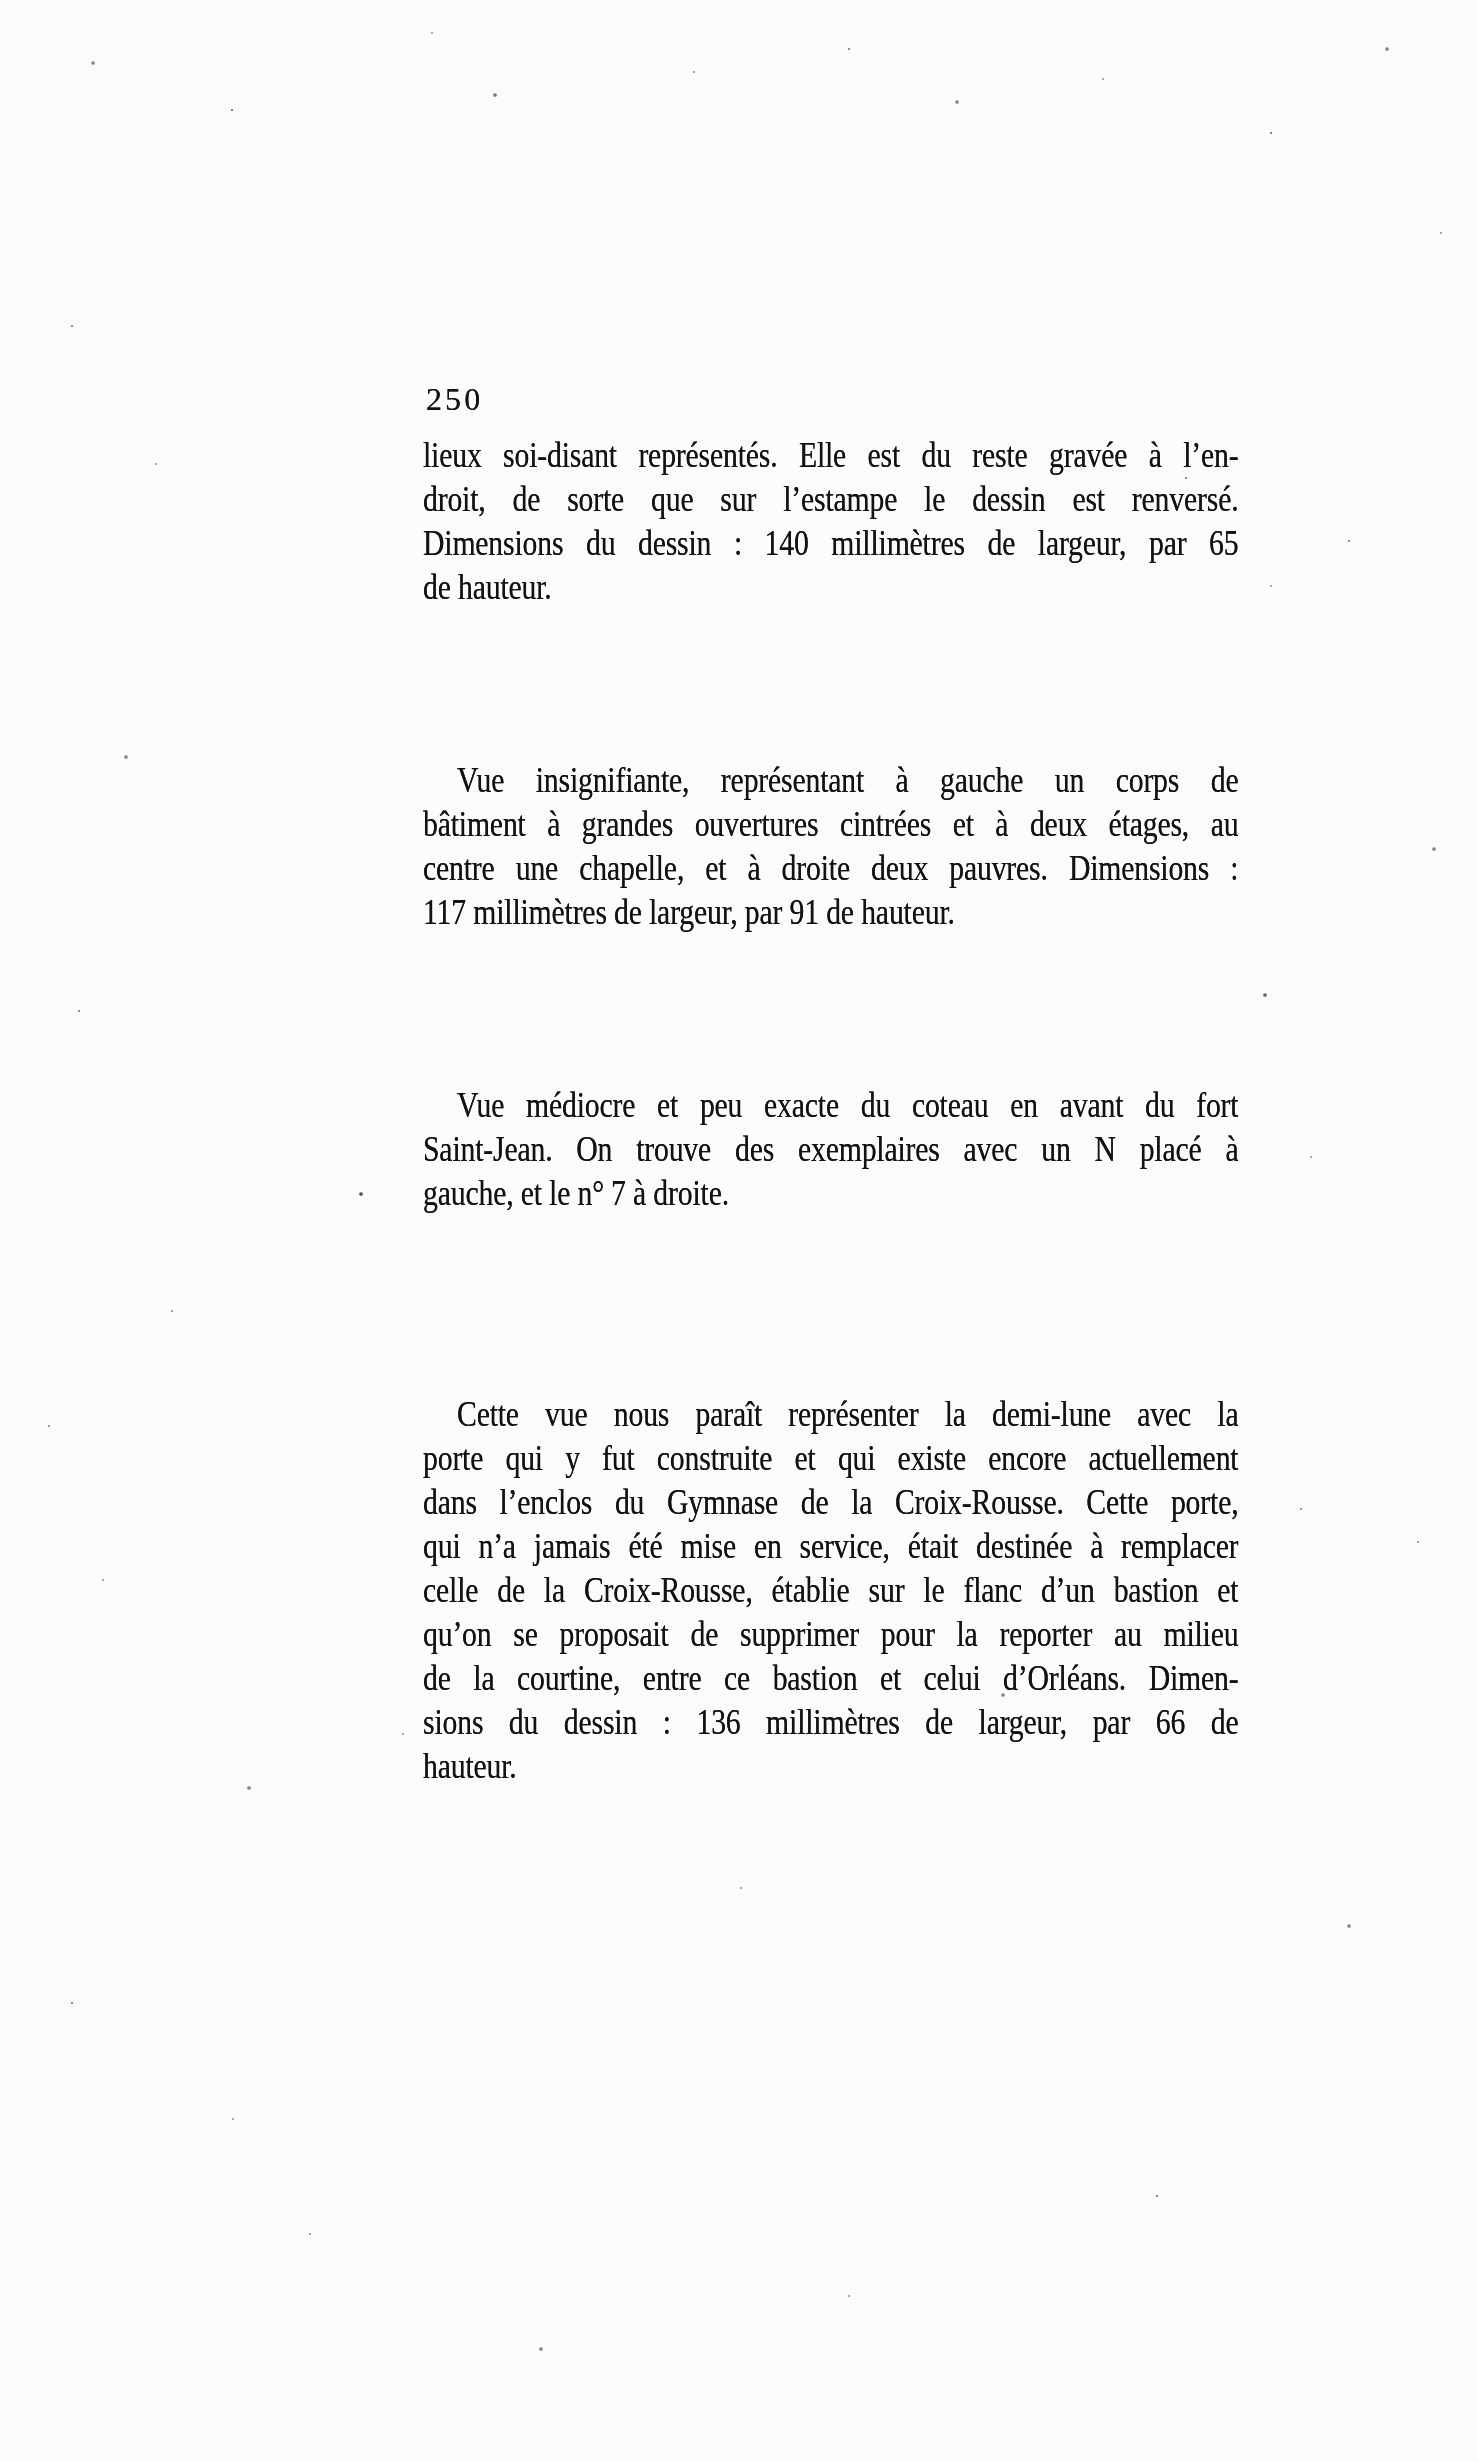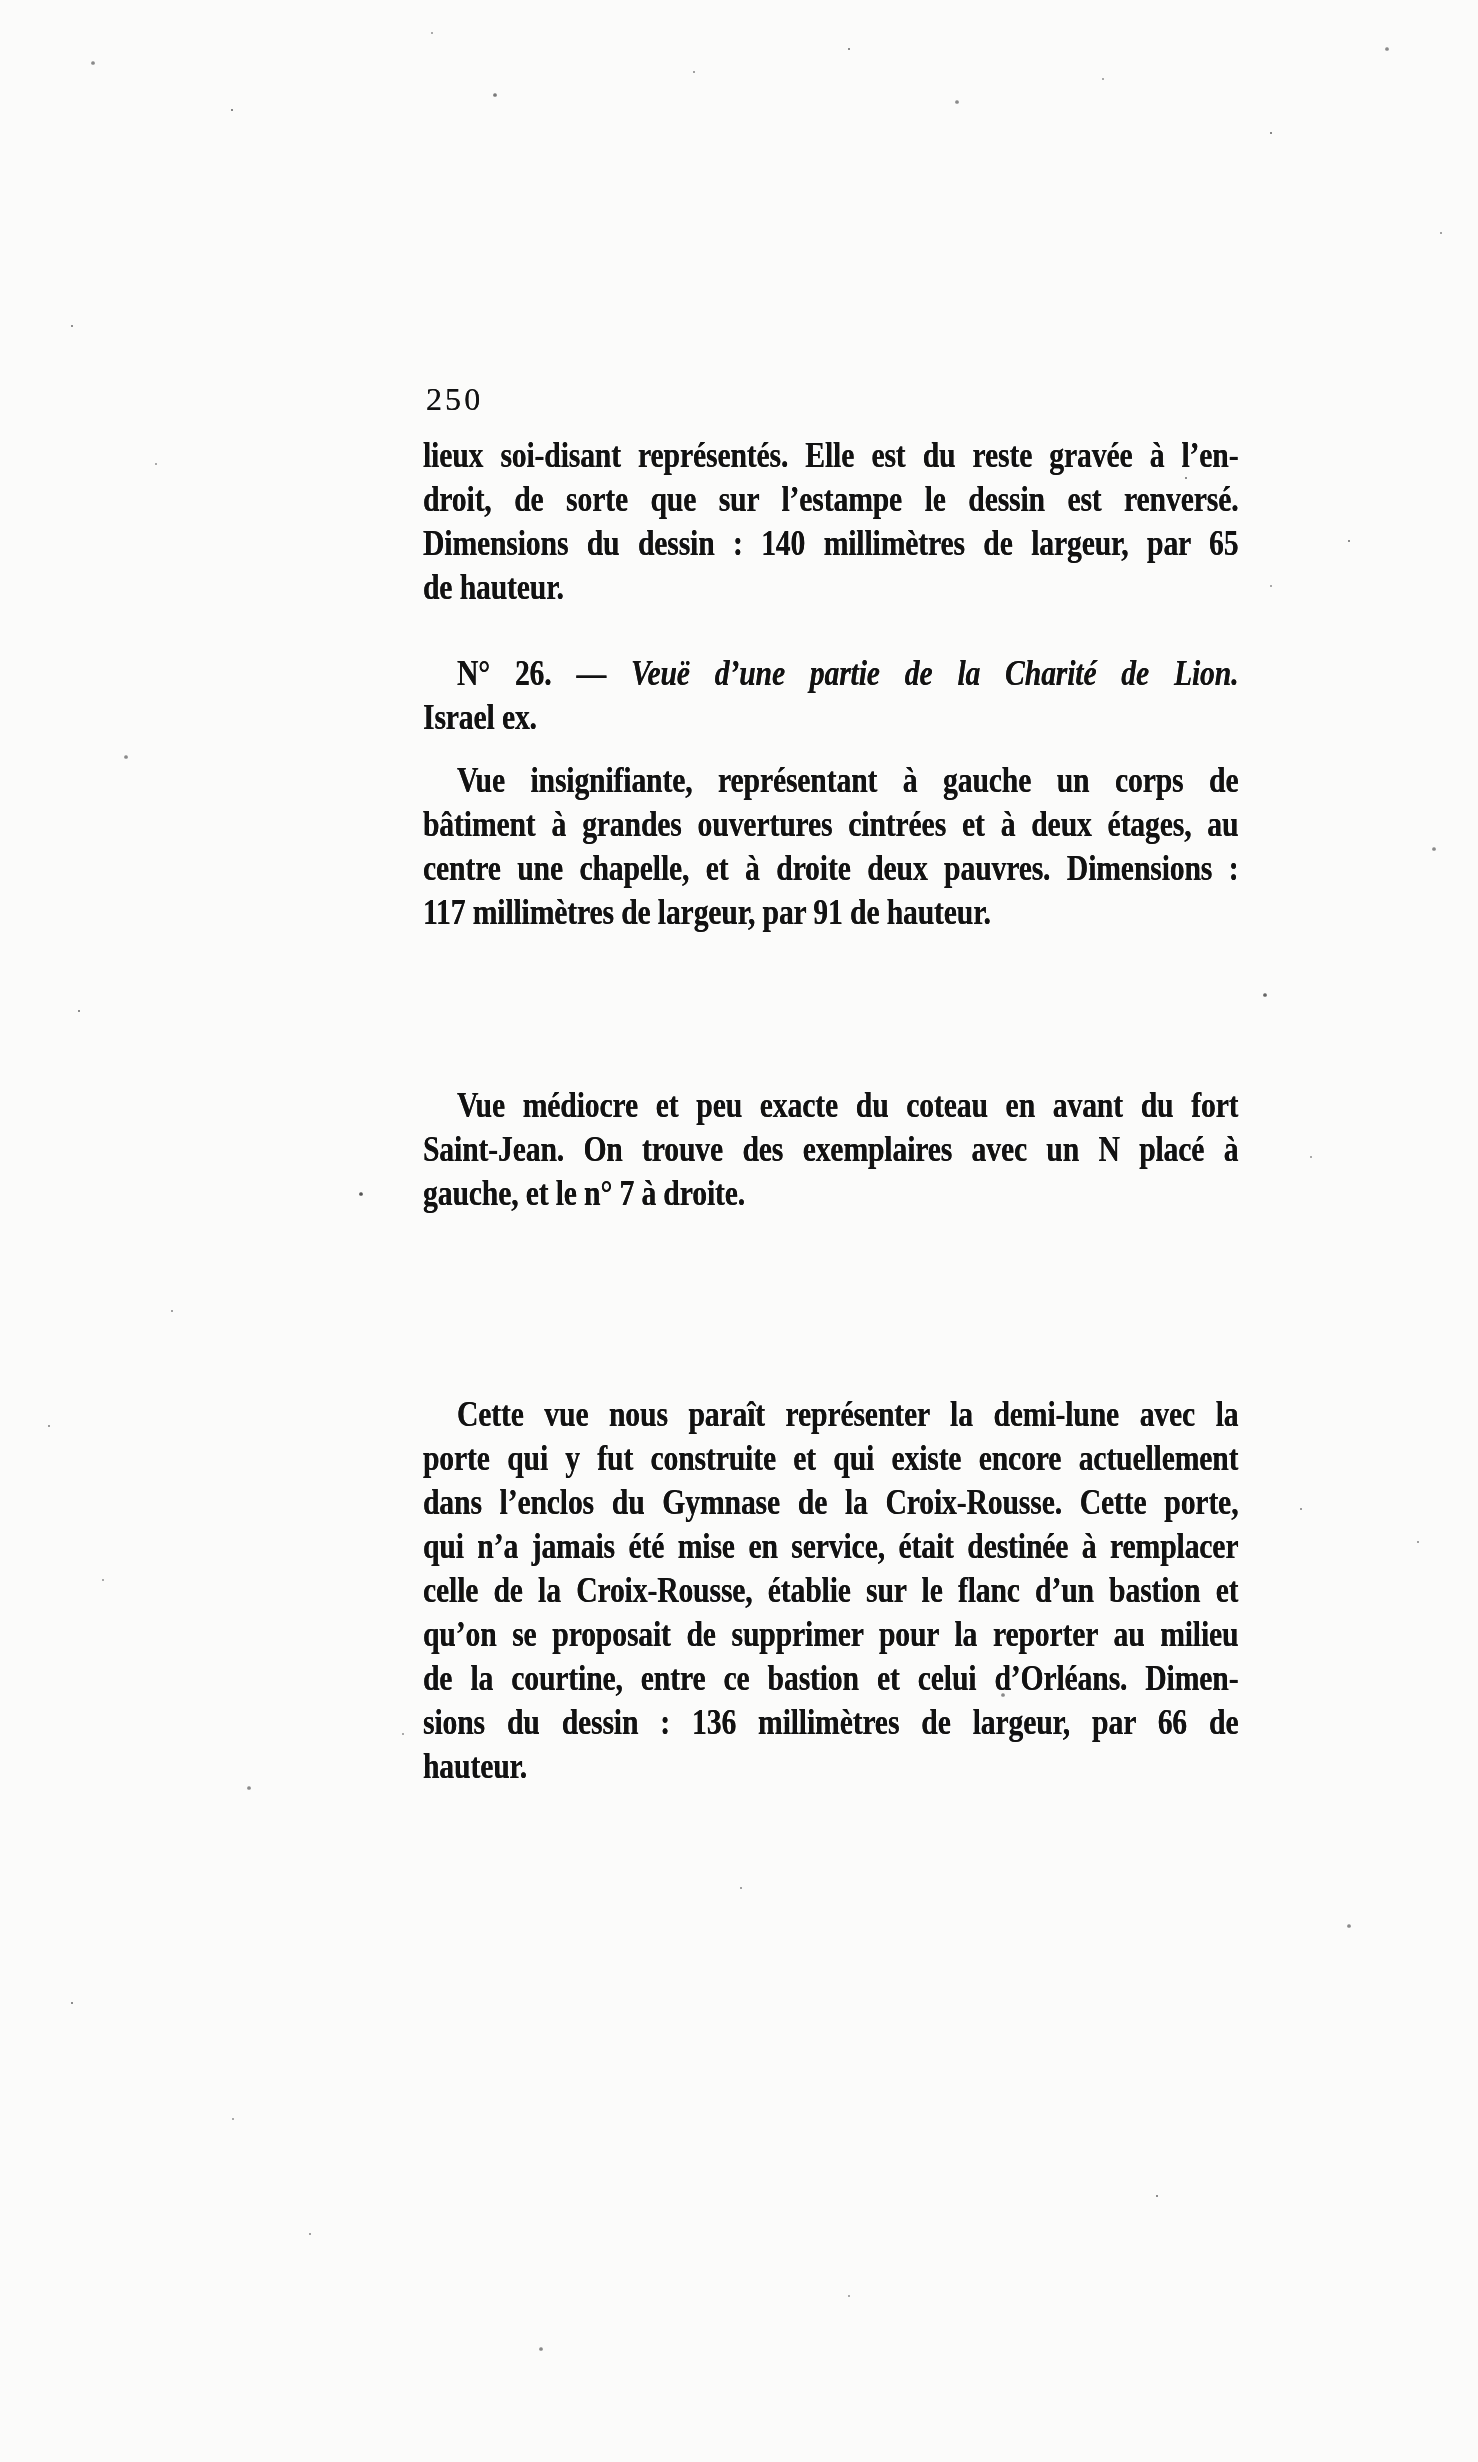--- a/index.html
+++ b/index.html
@@ -33,21 +33,21 @@
     font-size:32px;line-height:35px;letter-spacing:3.1px;
     text-shadow:0 0 0.5px rgba(10,10,10,.85);
   }
   .running{
     position:absolute;left:423px;top:384px;width:816px;
     text-align:center;font-size:26px;line-height:34px;
     letter-spacing:2.3px;word-spacing:7.7px;
     text-shadow:0 0 0.5px rgba(10,10,10,.85);
   }
 
-  .col{position:absolute;left:423px;width:816px;font-weight:bold;}
+  .col{position:absolute;left:423px;width:816px;}
   .measure{
     width:960px;transform:scaleX(0.8494);transform-origin:0 0;
     font-size:35px;line-height:44px;letter-spacing:-0.2px;
     text-shadow:0 0 0.5px rgba(10,10,10,.85);
   }
   .ln{
     height:44px;line-height:44px;overflow:hidden;
     text-align:justify;text-align-last:justify;
   }
   .ln-last{text-align:left;text-align-last:left;}
@@ -67,26 +67,20 @@
 
   <div class="col p1">
     <div class="measure">
       <div class="ln">lieux soi-disant représentés. Elle est du reste gravée à l’en-</div>
       <div class="ln">droit, de sorte que sur l’estampe le dessin est renversé.</div>
       <div class="ln">Dimensions du dessin : 140 millimètres de largeur, par 65</div>
       <div class="ln ln-last">de hauteur.</div>
     </div>
   </div>
 
-  <div class="col h26">
-    <div class="measure">
-      <div class="ln ind"><span>N° 26.</span> <span>—</span> <span class="it">Veuë d’une partie de la Charité de Lion.</span> <span></span></div>
-      <div class="ln ln-last">Israel ex.</div>
-    </div>
-  </div>
 
   <div class="col p2">
     <div class="measure">
       <div class="ln ind">Vue insignifiante, représentant à gauche un corps de</div>
       <div class="ln">bâtiment à grandes ouvertures cintrées et à deux étages, au</div>
       <div class="ln">centre une chapelle, et à droite deux pauvres. Dimensions :</div>
       <div class="ln ln-last">117 millimètres de largeur, par 91 de hauteur.</div>
     </div>
   </div>
 

